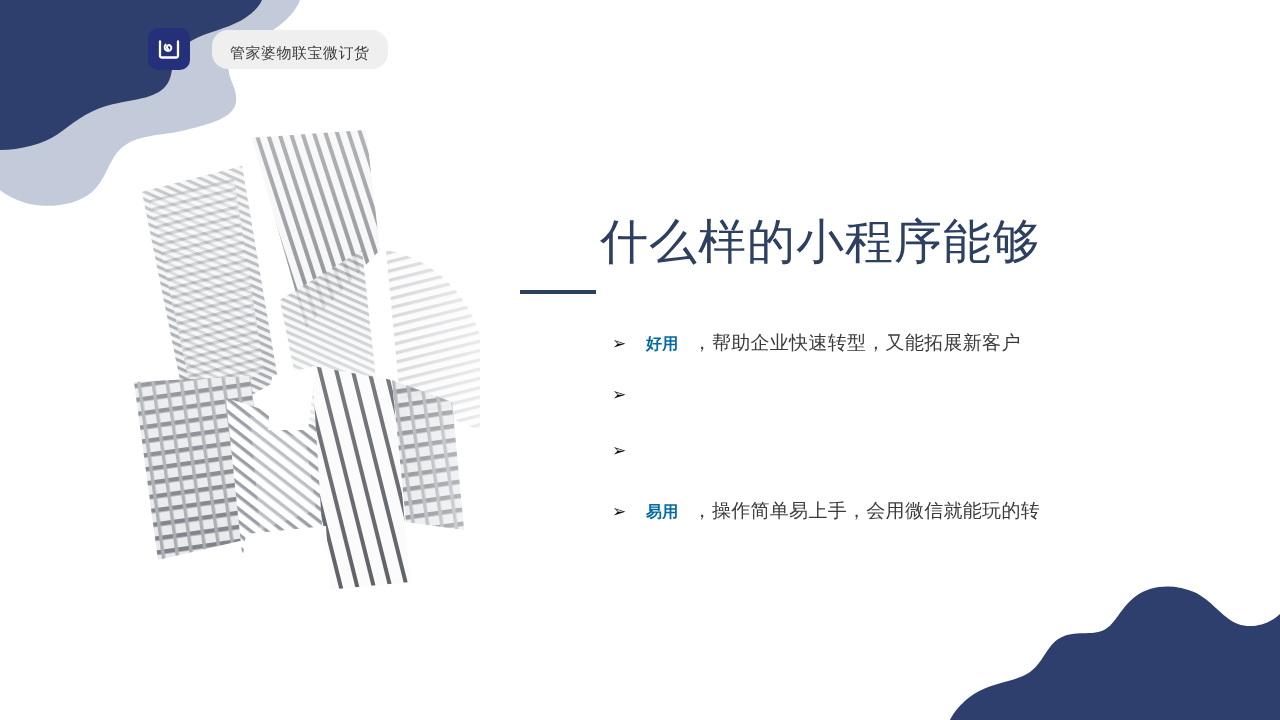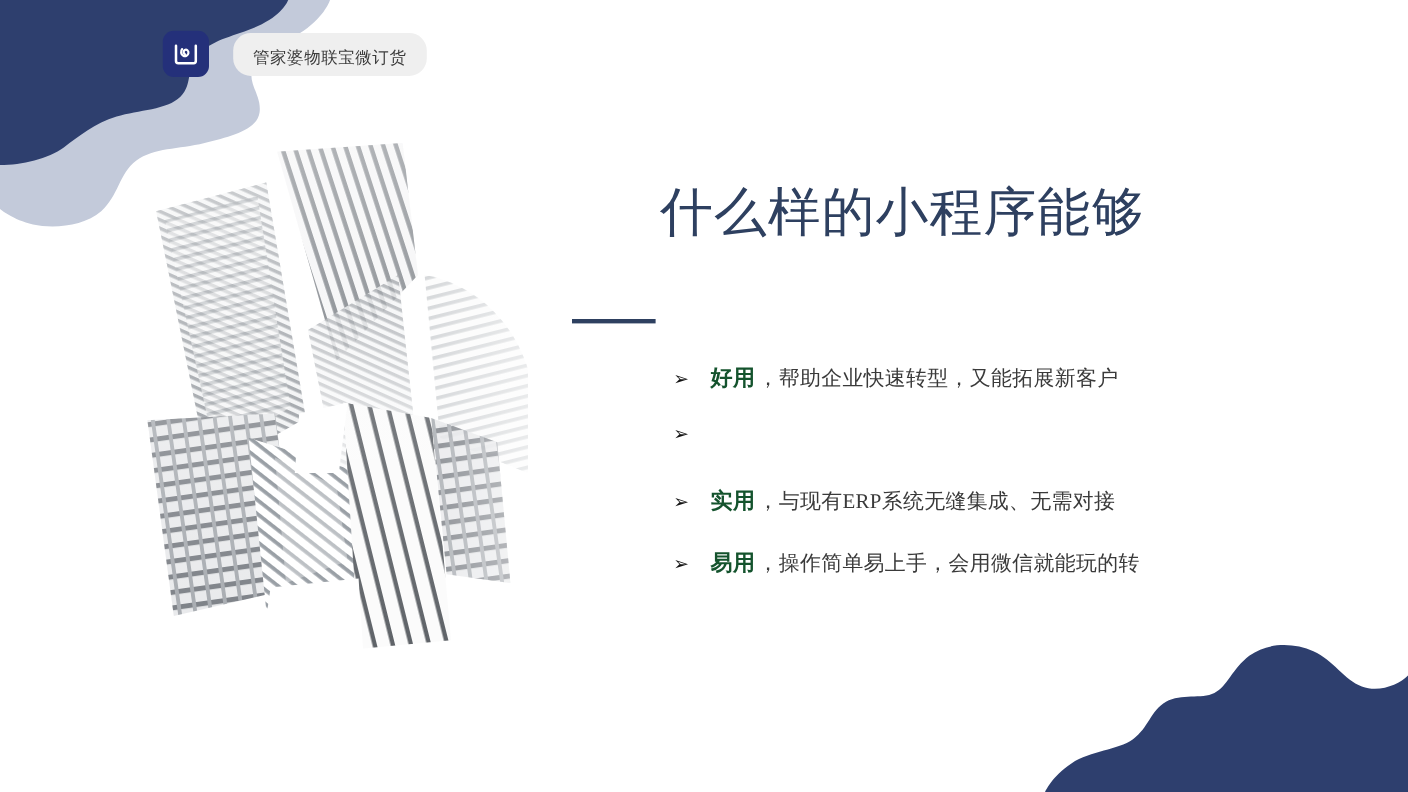--- a/index.html
+++ b/index.html
@@ -82,21 +82,21 @@
     top: 162px;
     width: 470px;
     color: #2e4060;
     font-family: "Liberation Serif", "DejaVu Serif", serif;
     font-size: 48px;
     line-height: 1.35;
     font-weight: 400;
     letter-spacing: 1px;
     white-space: nowrap;
   }
-  #title .tline { display: block; }
+  #title .tline { display: block; margin-top: 48px; }
 
   
   #bullets {
     position: absolute;
     left: 612px;
     top: 330px;
     width: 520px;
   }
   .bullet-row {
     display: flex;
@@ -112,23 +112,23 @@
   }
   .bullet-text {
     font-family: "Liberation Serif", "DejaVu Serif", serif;
     font-size: 19px;
     color: #3a3a3a;
     white-space: nowrap;
     letter-spacing: .3px;
   }
   .bullet-lead {
     font-weight: bold;
-    color: #14532d;
-    font-size: 20px;
-    margin-right: 2px;
+    color: #0369a1;
+    font-size: 16px;
+    margin-right: 14px;
   }
 </style>
 </head>
 <body>
 
 <div id="slide">
 
   <svg class="corner-svg" id="blob-topleft" viewBox="0 0 330 230">
     <path d="M0,0 L300,0 C300,0 296,14 276,28 C256,42 236,44 230,60
              C224,76 238,86 236,102 C234,118 210,124 186,130
@@ -255,21 +255,20 @@
       <span class="bullet-marker">➢</span>
       <span class="bullet-text"><span class="bullet-lead">好用</span><span>，帮助企业快速转型，又能拓展新客户</span></span>
     </div>
 
     <div class="bullet-row">
       <span class="bullet-marker">➢</span>
     </div>
 
     <div class="bullet-row">
       <span class="bullet-marker">➢</span>
-      <span class="bullet-text"><span class="bullet-lead">实用</span><span>，与现有ERP系统无缝集成、无需对接</span></span>
     </div>
 
     <div class="bullet-row">
       <span class="bullet-marker">➢</span>
       <span class="bullet-text"><span class="bullet-lead">易用</span><span>，操作简单易上手，会用微信就能玩的转</span></span>
     </div>
 
   </div>
 
   <svg class="corner-svg" id="blob-bottomright" viewBox="0 0 330 180">

